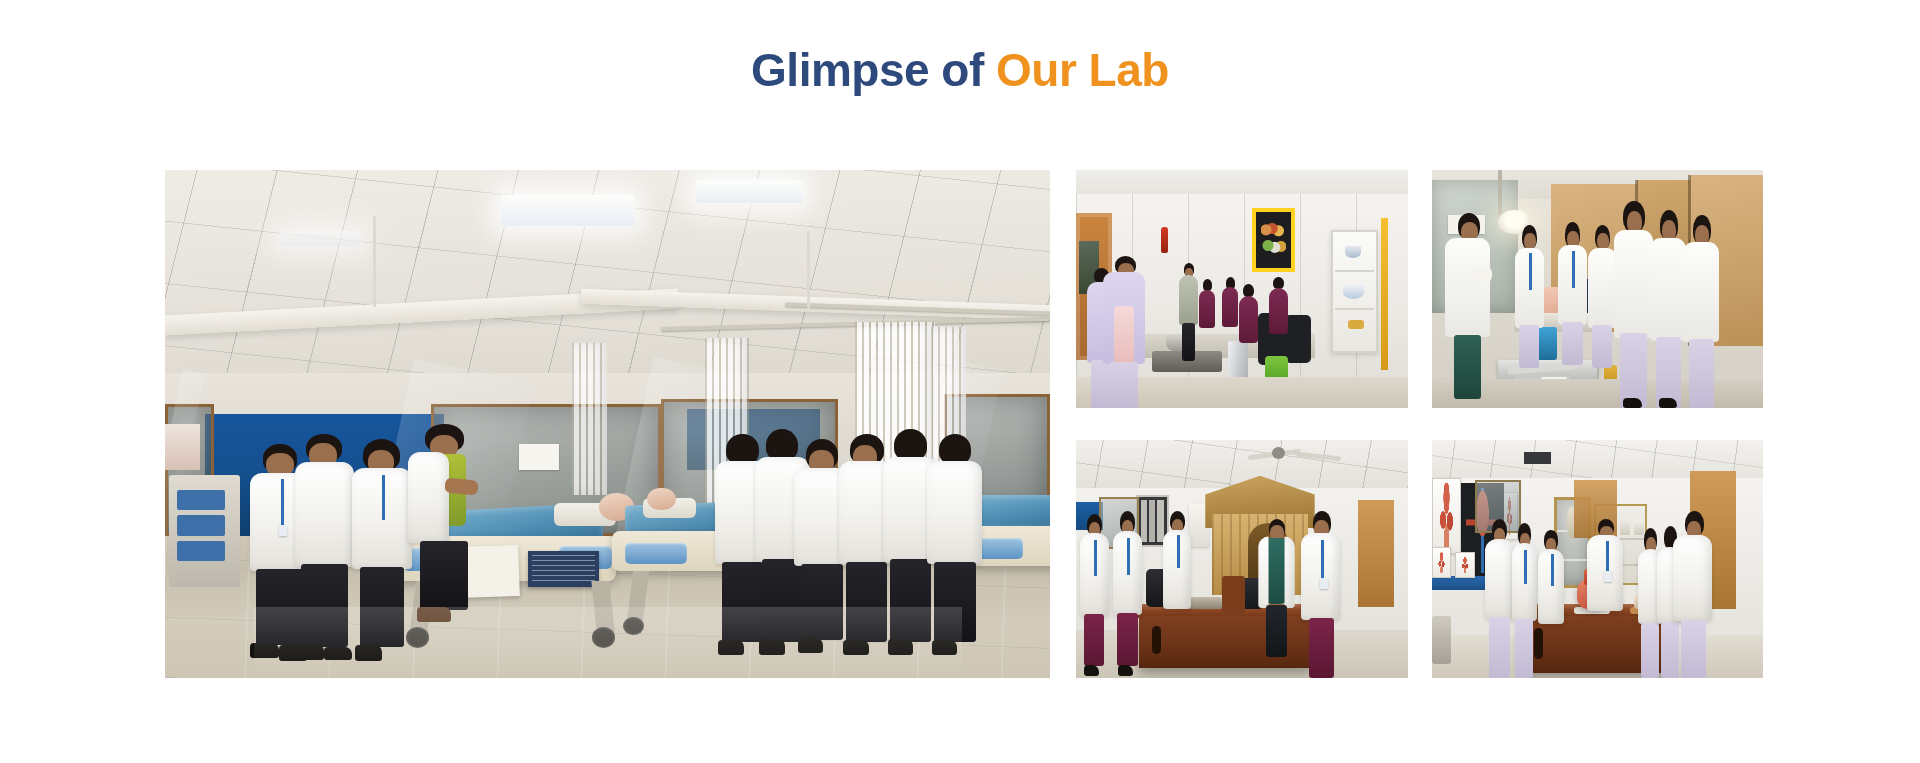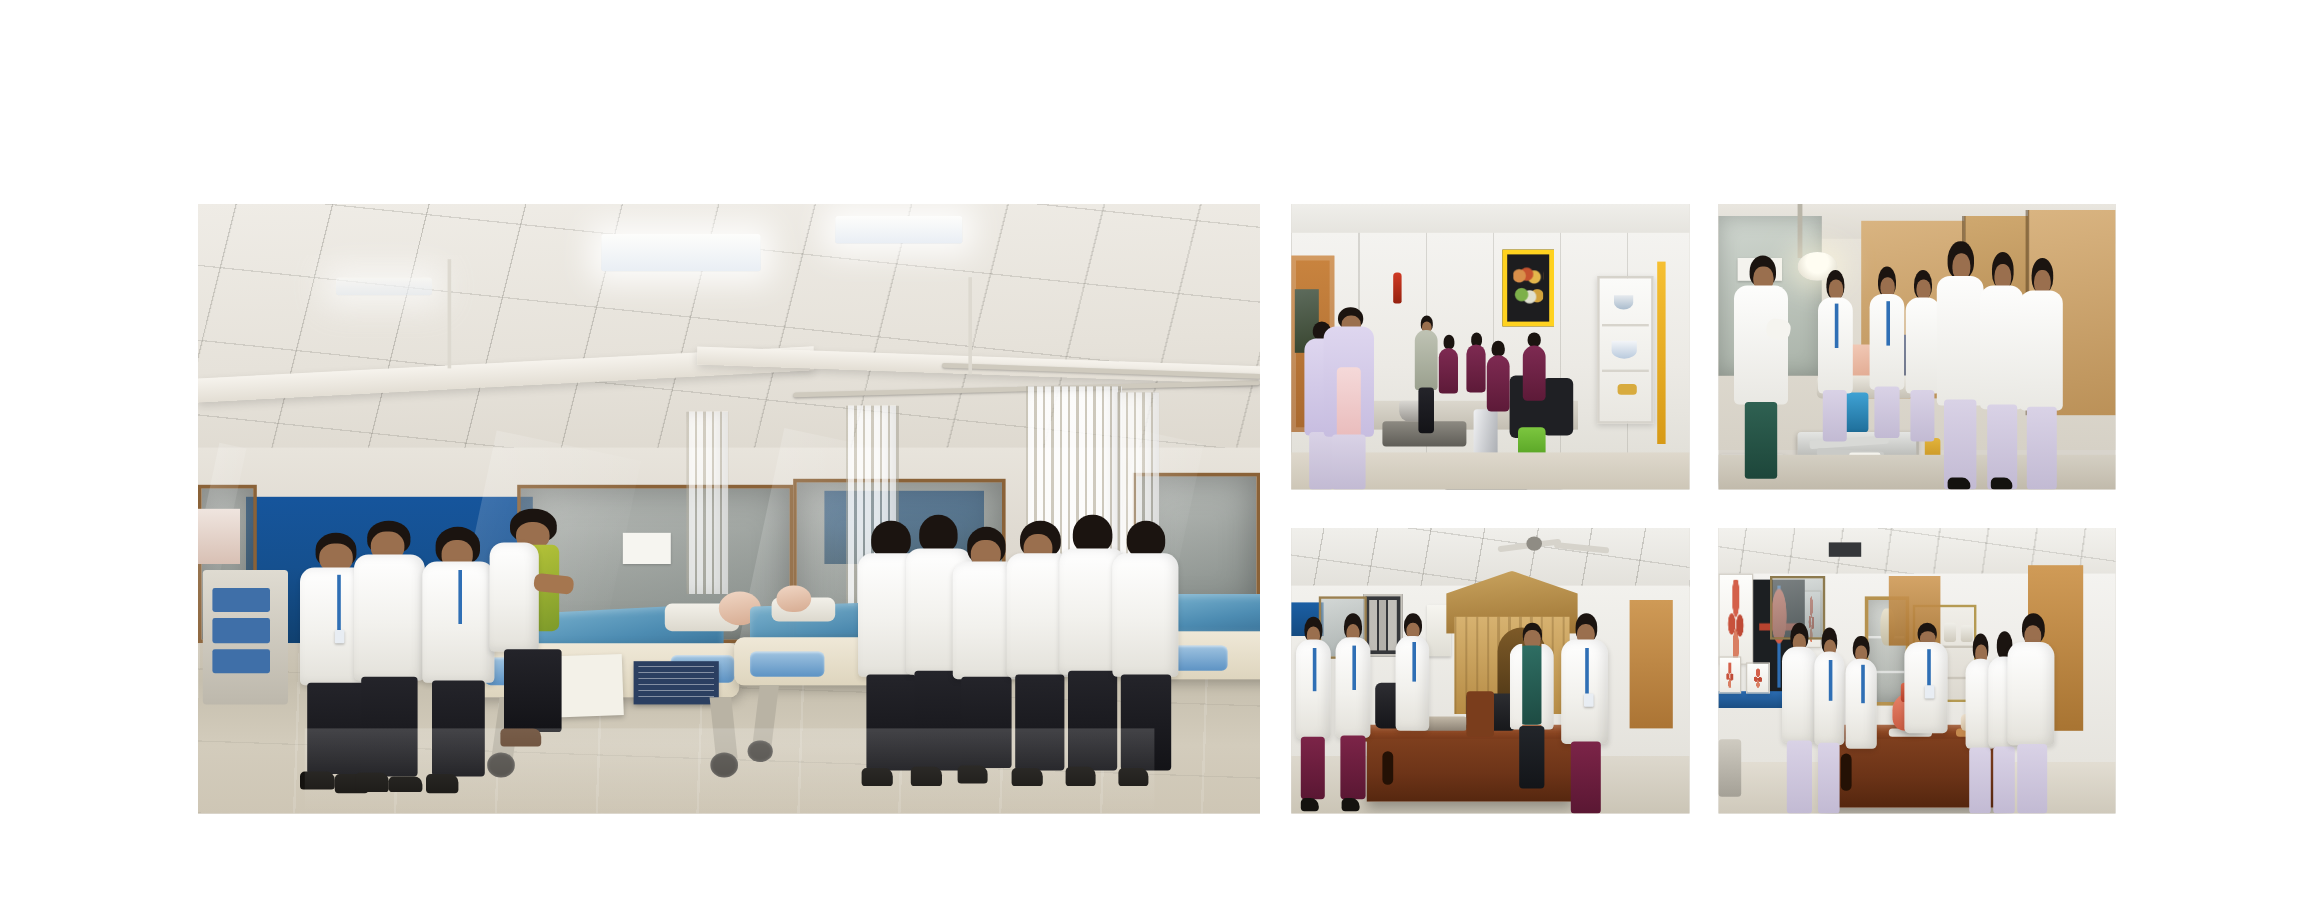--- a/index.html
+++ b/index.html
@@ -412,20 +412,23 @@
   }
   .t4-organ-base { background: #e3e1da; border-radius: 3px; }
   .t4-floor { left:0; bottom:0; width:100%; height:18%;
     background: linear-gradient(180deg,#e2ddd2,#cfc9bb); }
 </style>
 </head>
 <body>
 
 <div class="section">
 
+  <h2 class="section-heading">
+    <span class="heading-primary">Glimpse of </span><span class="heading-accent">Our Lab</span>
+  </h2>
 
   <div class="gallery">
 
     <figure class="gallery-main" aria-label="Nursing students in white coats gathered around hospital beds with patient manikins in a simulation ward lab">
       <div class="scene">
 
         <div class="sh m-ceiling"></div>
         <div class="sh m-ceil-grid"></div>
 
         <div class="sh m-light" style="left:38%;top:5%;width:15%;height:6%;"></div>

